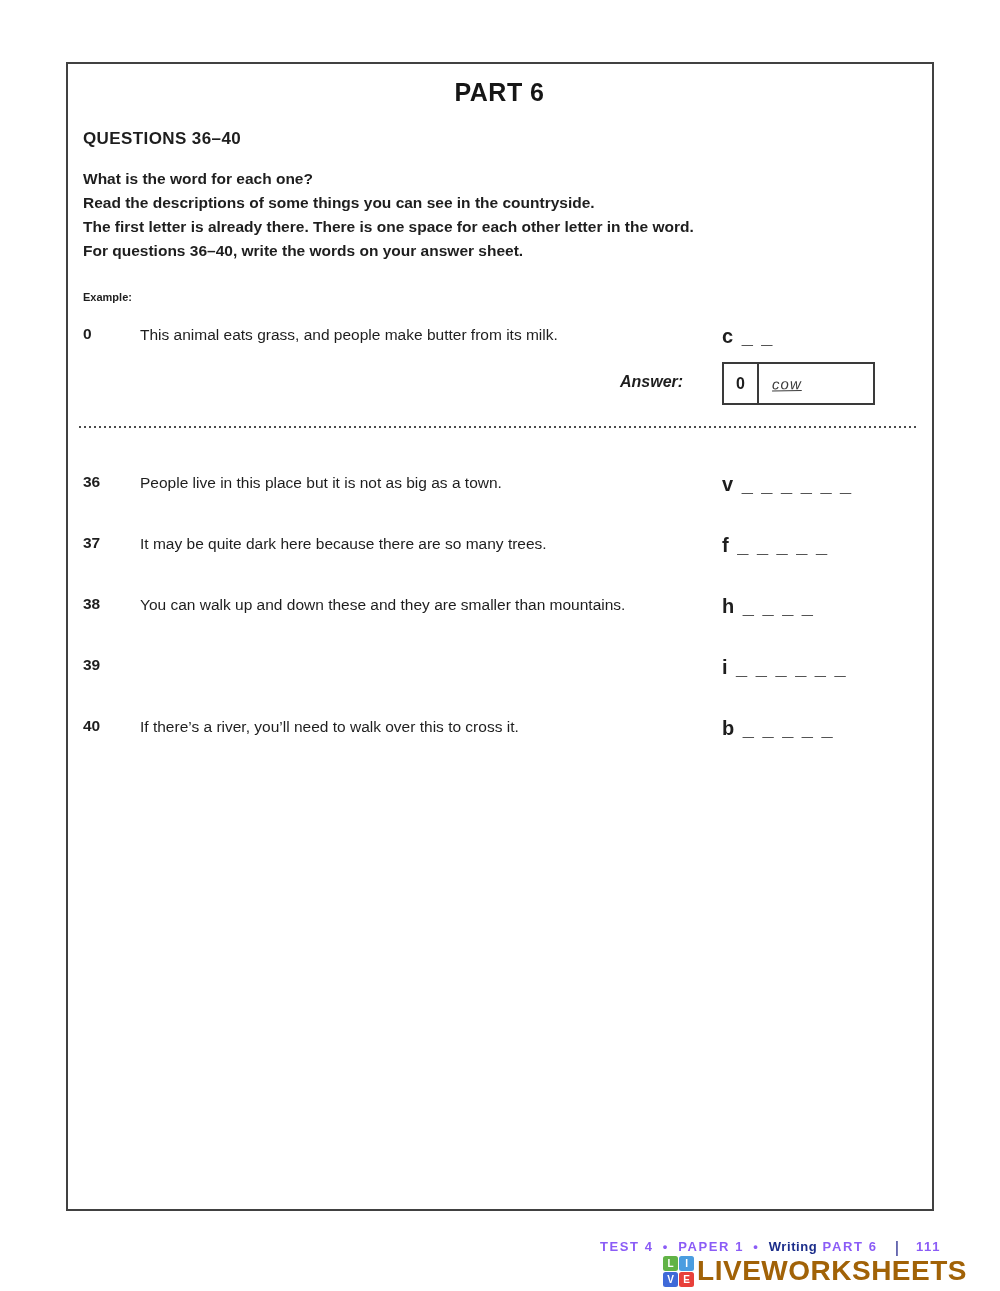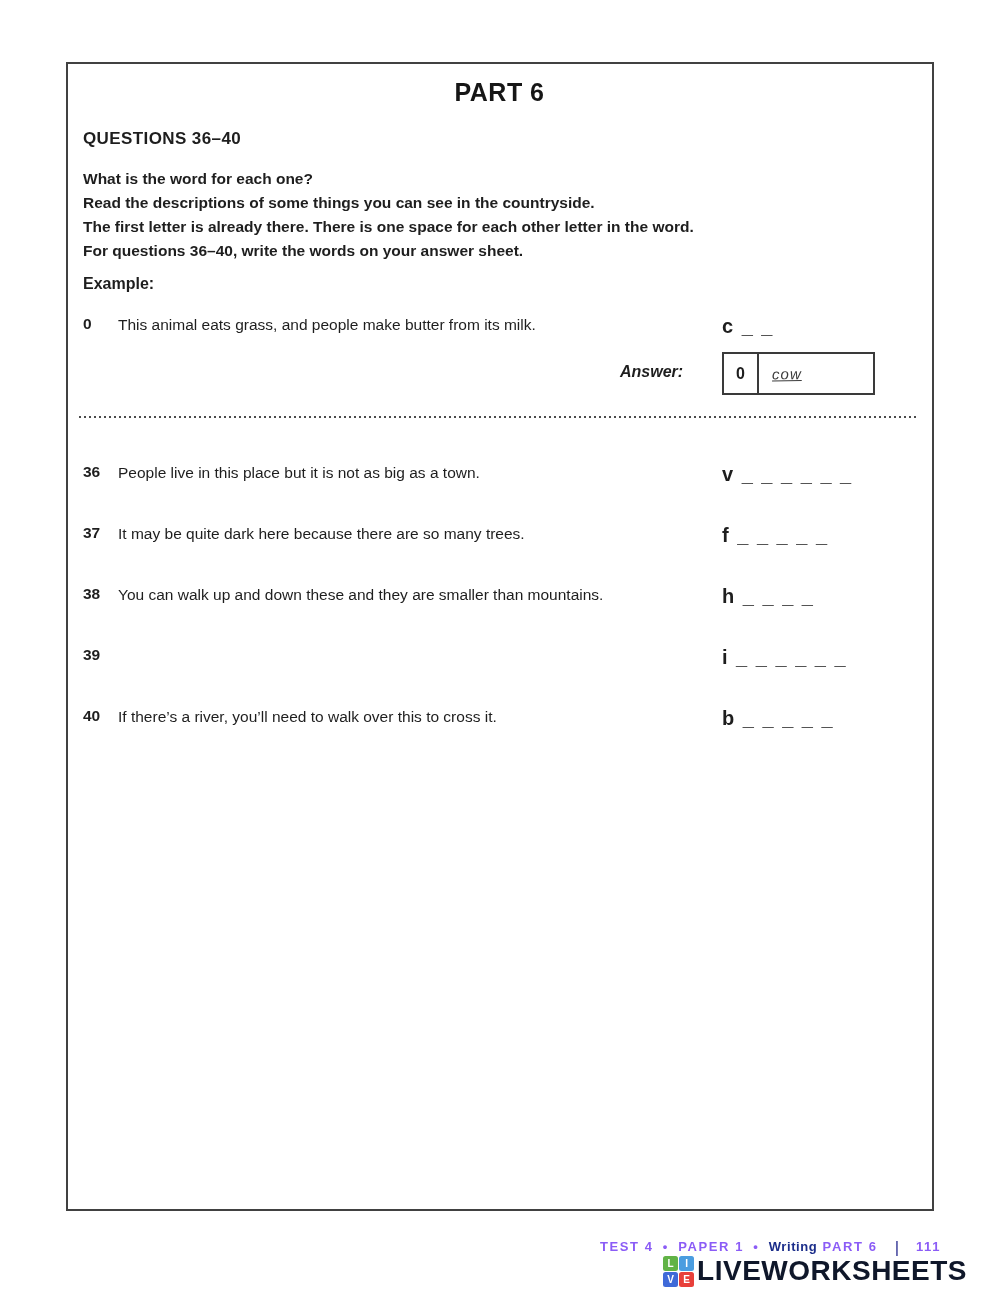--- a/index.html
+++ b/index.html
@@ -37,38 +37,38 @@
     font-weight: bold;
     letter-spacing: 0.4px;
   }
   .instructions { margin-top: 18px; }
   .instructions p {
     font-size: 15.5px;
     font-weight: bold;
     line-height: 24px;
   }
   .example-label {
-    margin-top: 12px;
-    font-size: 16px;
+    margin-top: 28px;
+    font-size: 11px;
     font-weight: bold;
   }
   .row {
     position: relative;
     font-size: 15.5px;
     min-height: 19px;
   }
   .row .num {
     position: absolute;
     left: 0;
     top: 0;
     font-weight: bold;
   }
   .row .qtext {
     display: block;
-    margin-left: 35px;
+    margin-left: 57px;
     width: 595px;
     line-height: 19px;
   }
   .row .hint {
     position: absolute;
     left: 639px;
     top: 0;
     font-weight: bold;
     font-size: 20px;
     letter-spacing: 1.5px;
@@ -179,21 +179,21 @@
     font-family: "Liberation Sans", sans-serif;
   }
   .logo-l { background: #61b346; }
   .logo-i { background: #4a9de0; }
   .logo-v { background: #3f6ad8; }
   .logo-e { background: #e8403a; }
   .brand-text {
     font-size: 28px;
     font-weight: bold;
     letter-spacing: 0.5px;
-    color: #0f172a;
+    color: #a16207;
   }
 </style>
 </head>
 <body>
 
 <div class="page">
   <div class="frame">
 
     <div class="title">PART 6</div>
 

